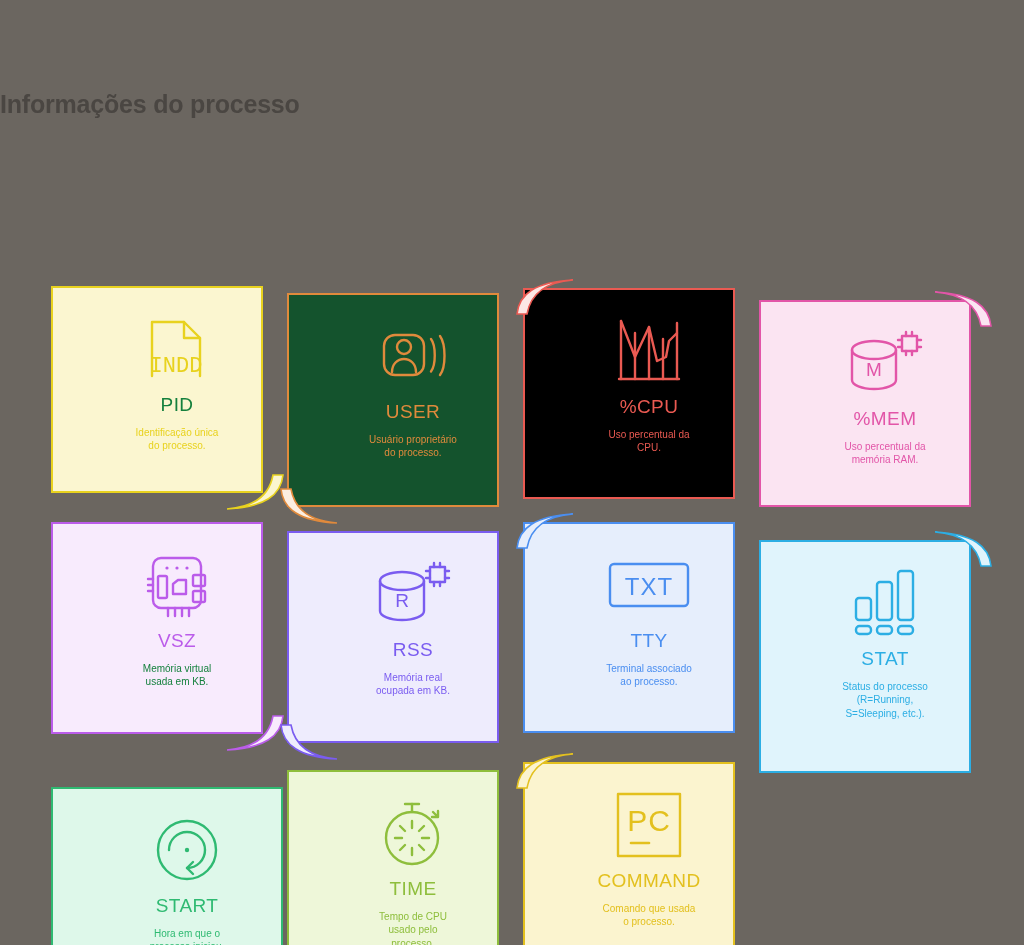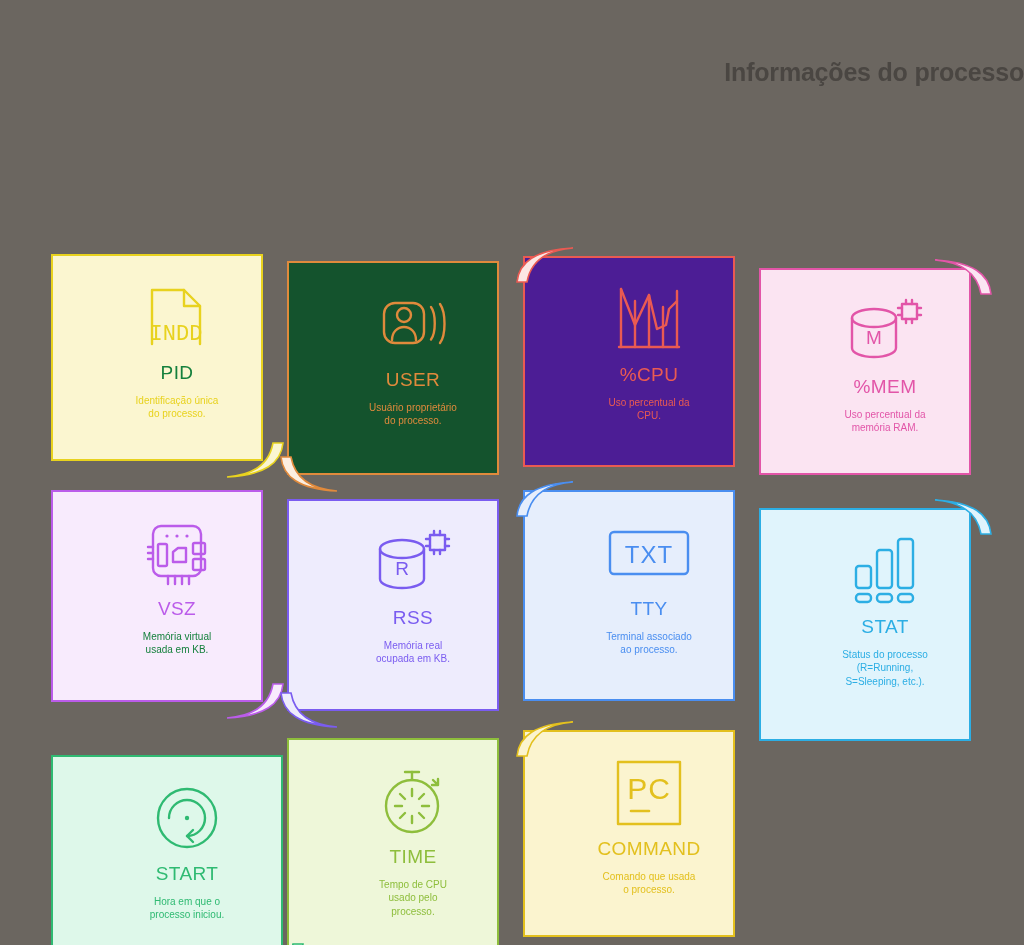--- a/index.html
+++ b/index.html
@@ -3,26 +3,27 @@
 <meta charset="utf-8">
 <style>
   * { box-sizing: border-box; margin: 0; padding: 0; }
   html, body {
     width: 1024px; height: 945px;
     background: #6b6660;
     font-family: "Liberation Sans", sans-serif;
     overflow: hidden;
   }
   #page-title {
-    text-align: right;
+    text-align: left;
     font-size: 25px;
     font-weight: bold;
     color: #4a4642;
     letter-spacing: -0.2px;
     padding-top: 58px;
+    margin-top: 32px;
   }
   #grid {
     position: relative;
     width: 1024px;
     height: 800px;
     margin-top: 22px;
   }
   .card {
     position: absolute;
     border-style: solid;
@@ -111,21 +112,21 @@
             <path d="M14 46 c0 -8 5.5 -13 12 -13 c6.5 0 12 5 12 13"></path>
             <path d="M53 13 c5 6.5 5 26 0 32.5"></path>
             <path d="M62 10 c6 8.5 6 31 0 39"></path>
           </svg>
         </div>
         <div class="card-title" style="color:#e08a3c">USER</div>
         <div class="card-desc" style="color:#e08a3c">Usuário proprietário
 do processo.</div>
       </div>
     </div>
-    <div class="card" style="left: 523px; top: 147px; width: 212px; height: 211px; background: #4c1d95; border-color: rgb(234, 90, 82);">
+    <div class="card" style="left: 523px; top: 147px; width: 212px; height: 211px; background: #000000; border-color: rgb(234, 90, 82);">
       <div class="curl" style="left:-10px;  top:-12px;">
         <svg width="60" height="38" viewBox="0 0 60 38">
           <path d="M2 36 C4 16 20 4 58 2 C32 4 16 14 12 36 Z" fill="#fce7e4" stroke="#ea5a52" stroke-width="1.6"></path>
         </svg>
       </div>
       <div class="card-inner">
         <div class="card-icon">
           <svg width="70" height="68" viewBox="0 0 70 68" fill="none" stroke="#ea5a52" stroke-width="2.4" stroke-linecap="round" stroke-linejoin="round">
             <path d="M7 4 L7 62"></path>
             <path d="M21 16 L21 62"></path>

